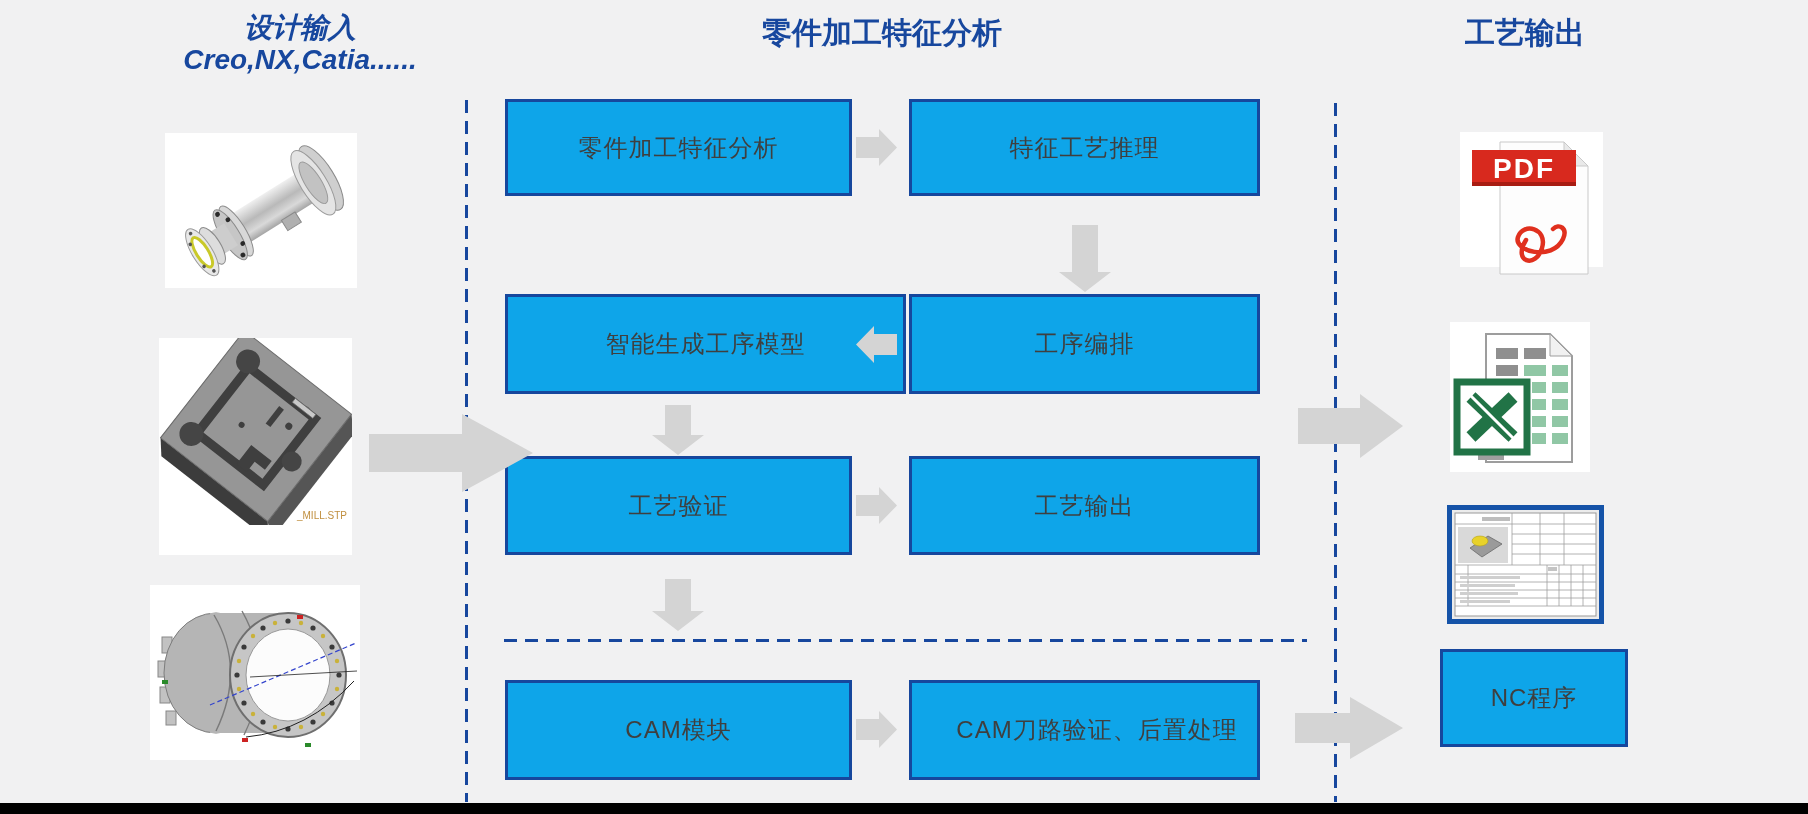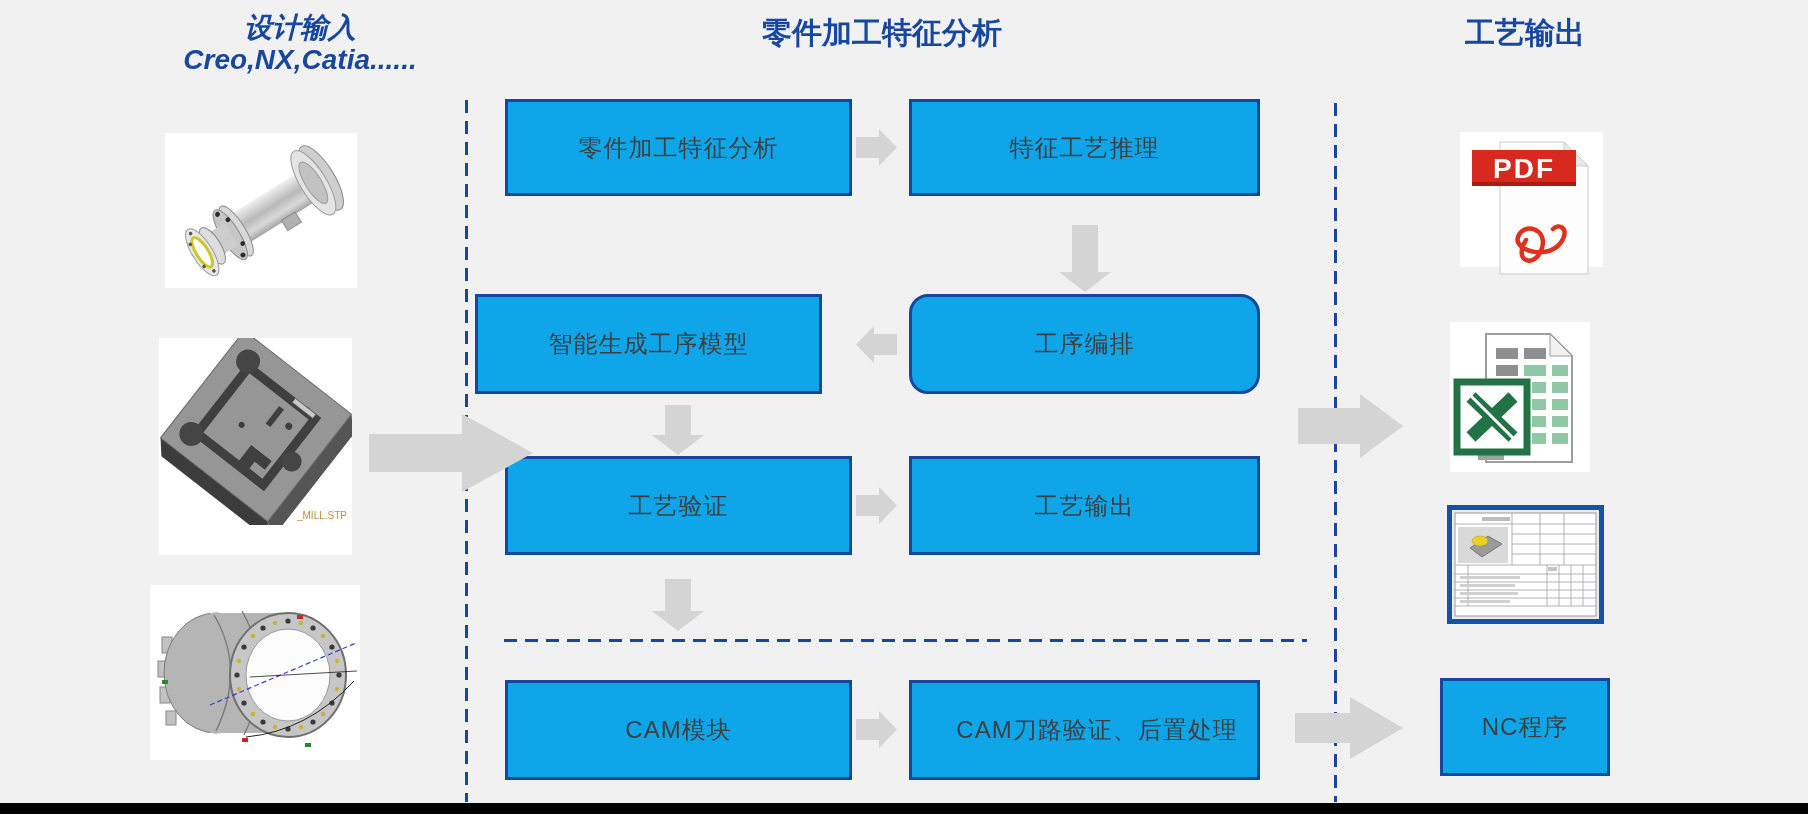--- a/index.html
+++ b/index.html
@@ -139,22 +139,22 @@
       <line x1="100" y1="92" x2="207" y2="86" stroke="#222" stroke-width="0.8"></line>
       <rect x="147" y="30" width="6" height="4" fill="#cc2222"></rect>
       <rect x="92" y="153" width="6" height="4" fill="#cc2222"></rect>
       <rect x="12" y="95" width="6" height="4" fill="#2a8a2a"></rect>
       <rect x="155" y="158" width="6" height="4" fill="#2a8a2a"></rect>
     </svg>
   </div>
 
   <div class="flow-box" style="left:505px;top:99px;width:347px;height:97px;">零件加工特征分析</div>
   <div class="flow-box" style="left:909px;top:99px;width:351px;height:97px;">特征工艺推理</div>
-  <div class="flow-box" style="left:475px;top:294px;width:347px;height:100px;">智能生成工序模型</div>
-  <div class="flow-box" style="left:909px;top:294px;width:351px;height:100px;border-radius:19px;">工序编排</div>
+  <div class="flow-box" style="left:505px;top:294px;width:401px;height:100px;">智能生成工序模型</div>
+  <div class="flow-box" style="left:909px;top:294px;width:351px;height:100px;">工序编排</div>
   <div class="flow-box" style="left:505px;top:456px;width:347px;height:99px;">工艺验证</div>
   <div class="flow-box" style="left:909px;top:456px;width:351px;height:99px;">工艺输出</div>
   <div class="flow-box" style="left:505px;top:680px;width:347px;height:100px;">CAM模块</div>
   <div class="flow-box" style="left:909px;top:680px;width:351px;height:100px;padding-left:25px;">CAM刀路验证、后置处理</div>
 
   <svg class="arrow" style="left:856px;top:129px;" width="41" height="37">
     <polygon points="0,8 23,8 23,0 41,18.5 23,37 23,29 0,29"></polygon>
     </svg>
   <svg class="arrow" style="left:1059px;top:225px;" width="52" height="67">
     <polygon points="13,0 39,0 39,47 52,47 26,67 0,47 13,47"></polygon>
@@ -248,16 +248,16 @@
       <ellipse cx="28" cy="31" rx="8" ry="5" fill="#e8d22a" stroke="#b5a21a" stroke-width="0.6"></ellipse>
       <rect x="30" y="7" width="28" height="4" fill="#bdbdbd"></rect>
       <rect x="96" y="57" width="9" height="4" fill="#c4c4c4"></rect>
       <rect x="8" y="66" width="60" height="3" fill="#cfcfcf"></rect>
       <rect x="8" y="74" width="55" height="3" fill="#cfcfcf"></rect>
       <rect x="8" y="82" width="58" height="3" fill="#cfcfcf"></rect>
       <rect x="8" y="90" width="50" height="3" fill="#cfcfcf"></rect>
     </svg>
   </div>
 
-  <div class="flow-box" style="left:1440px;top:678px;width:170px;height:98px;text-align:center;">NC程序</div>
+  <div class="flow-box" style="left:1440px;top:649px;width:188px;height:98px;text-align:center;">NC程序</div>
 
   <div class="bottom-bar"></div>
 </div>
 
 </body></html>

